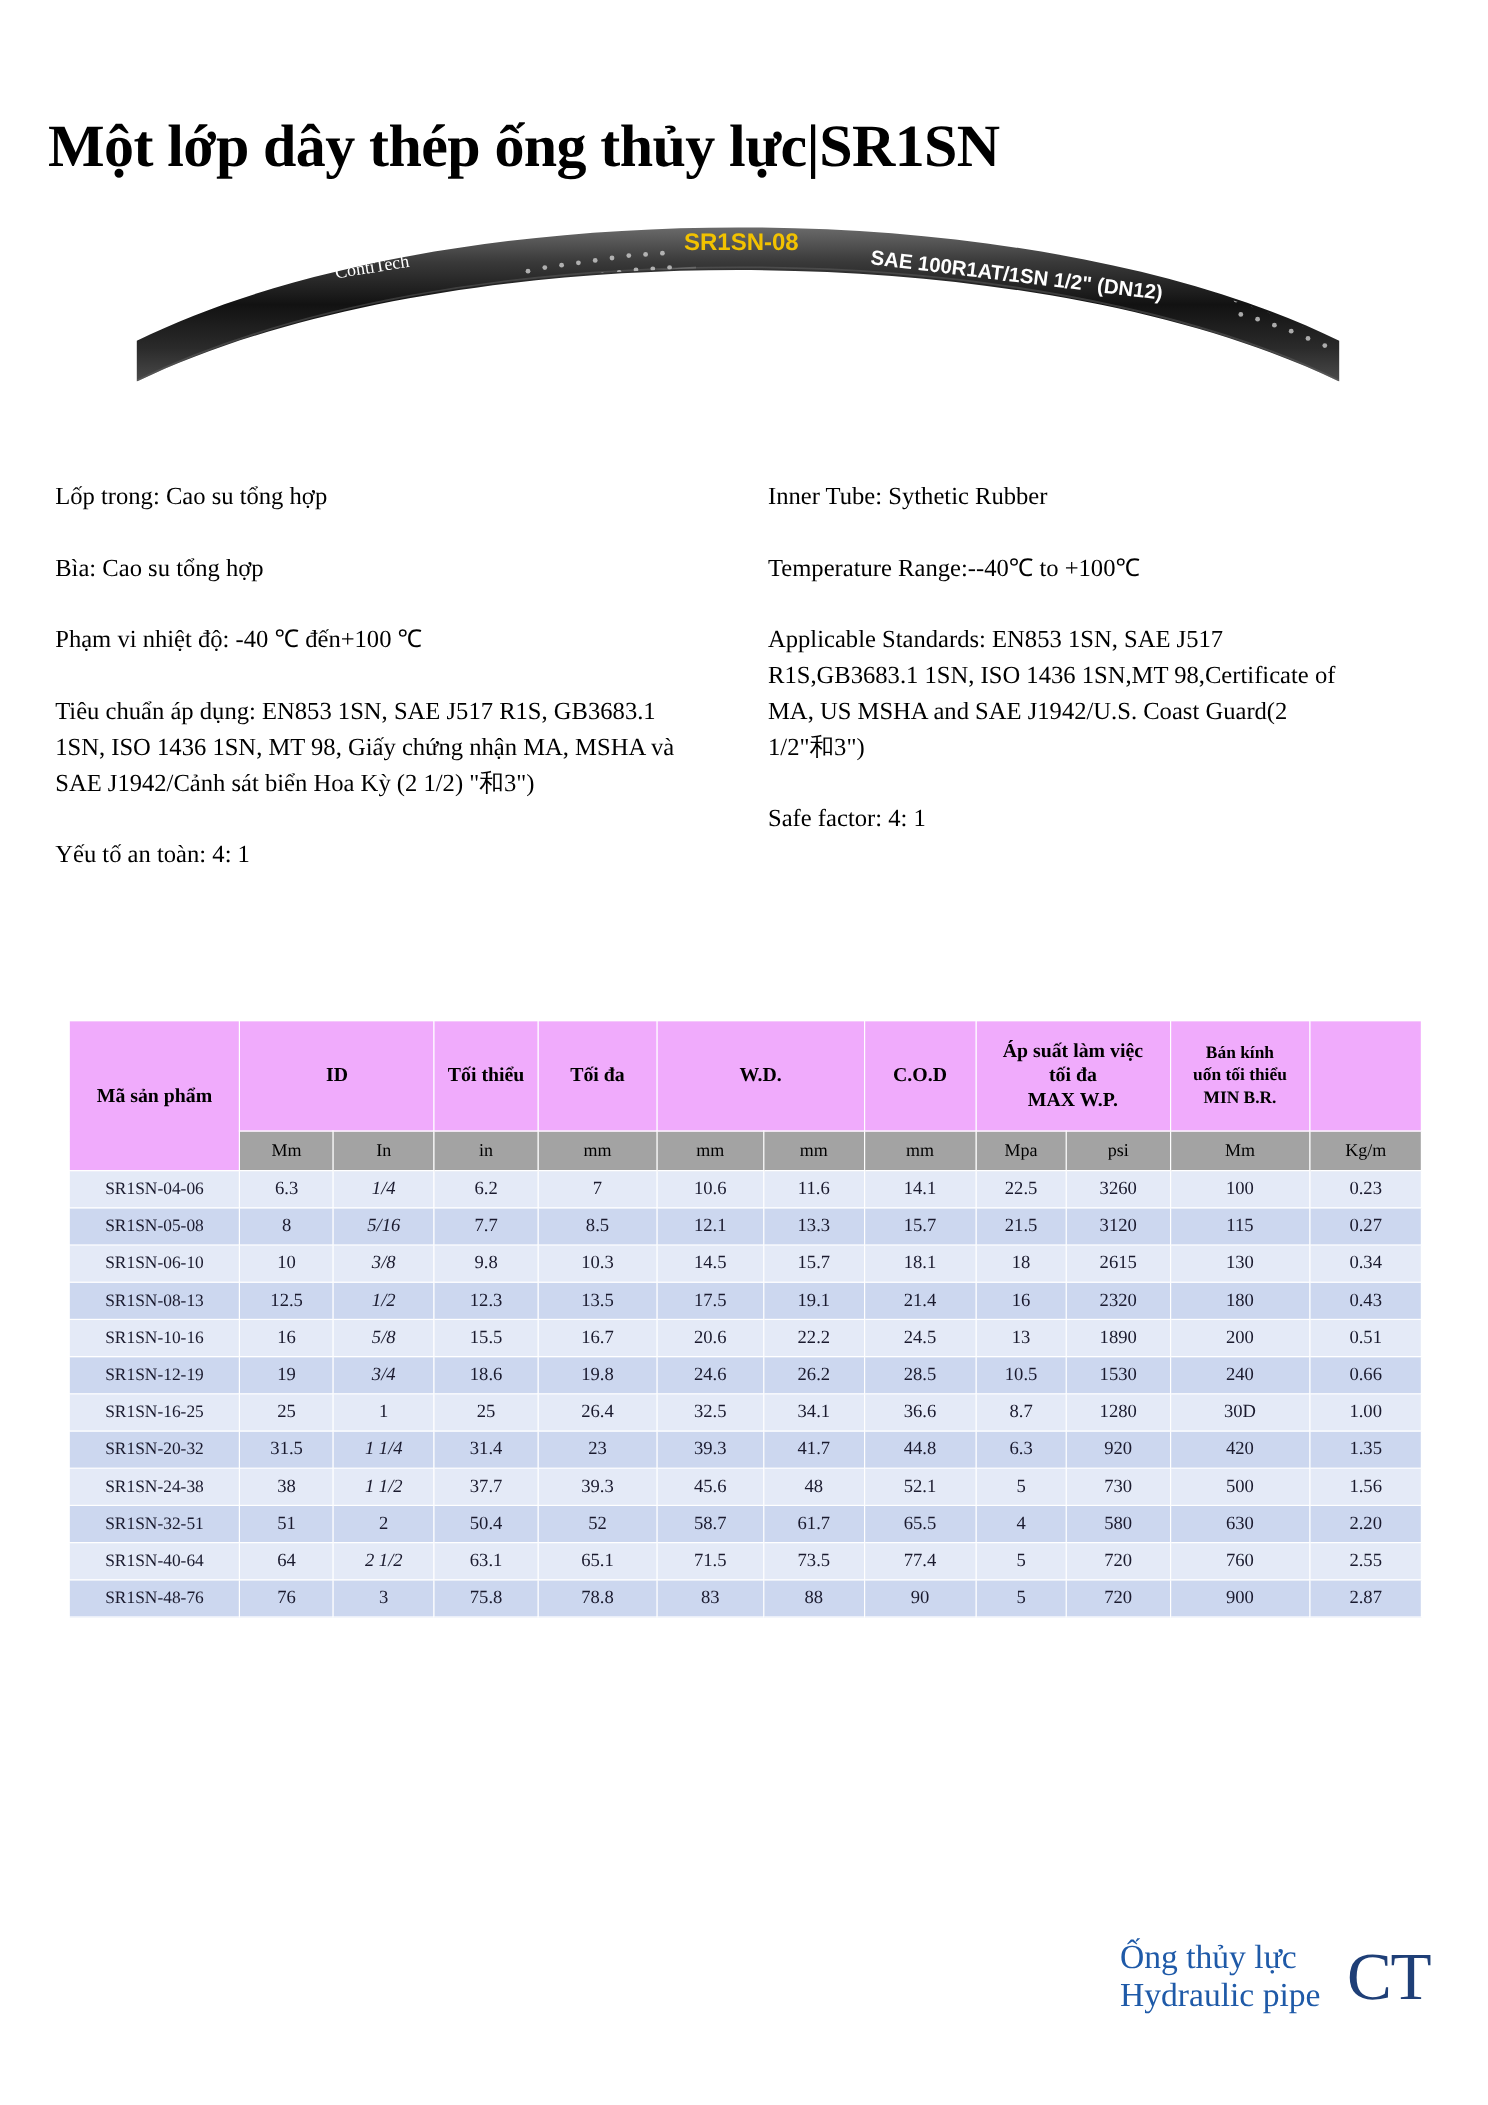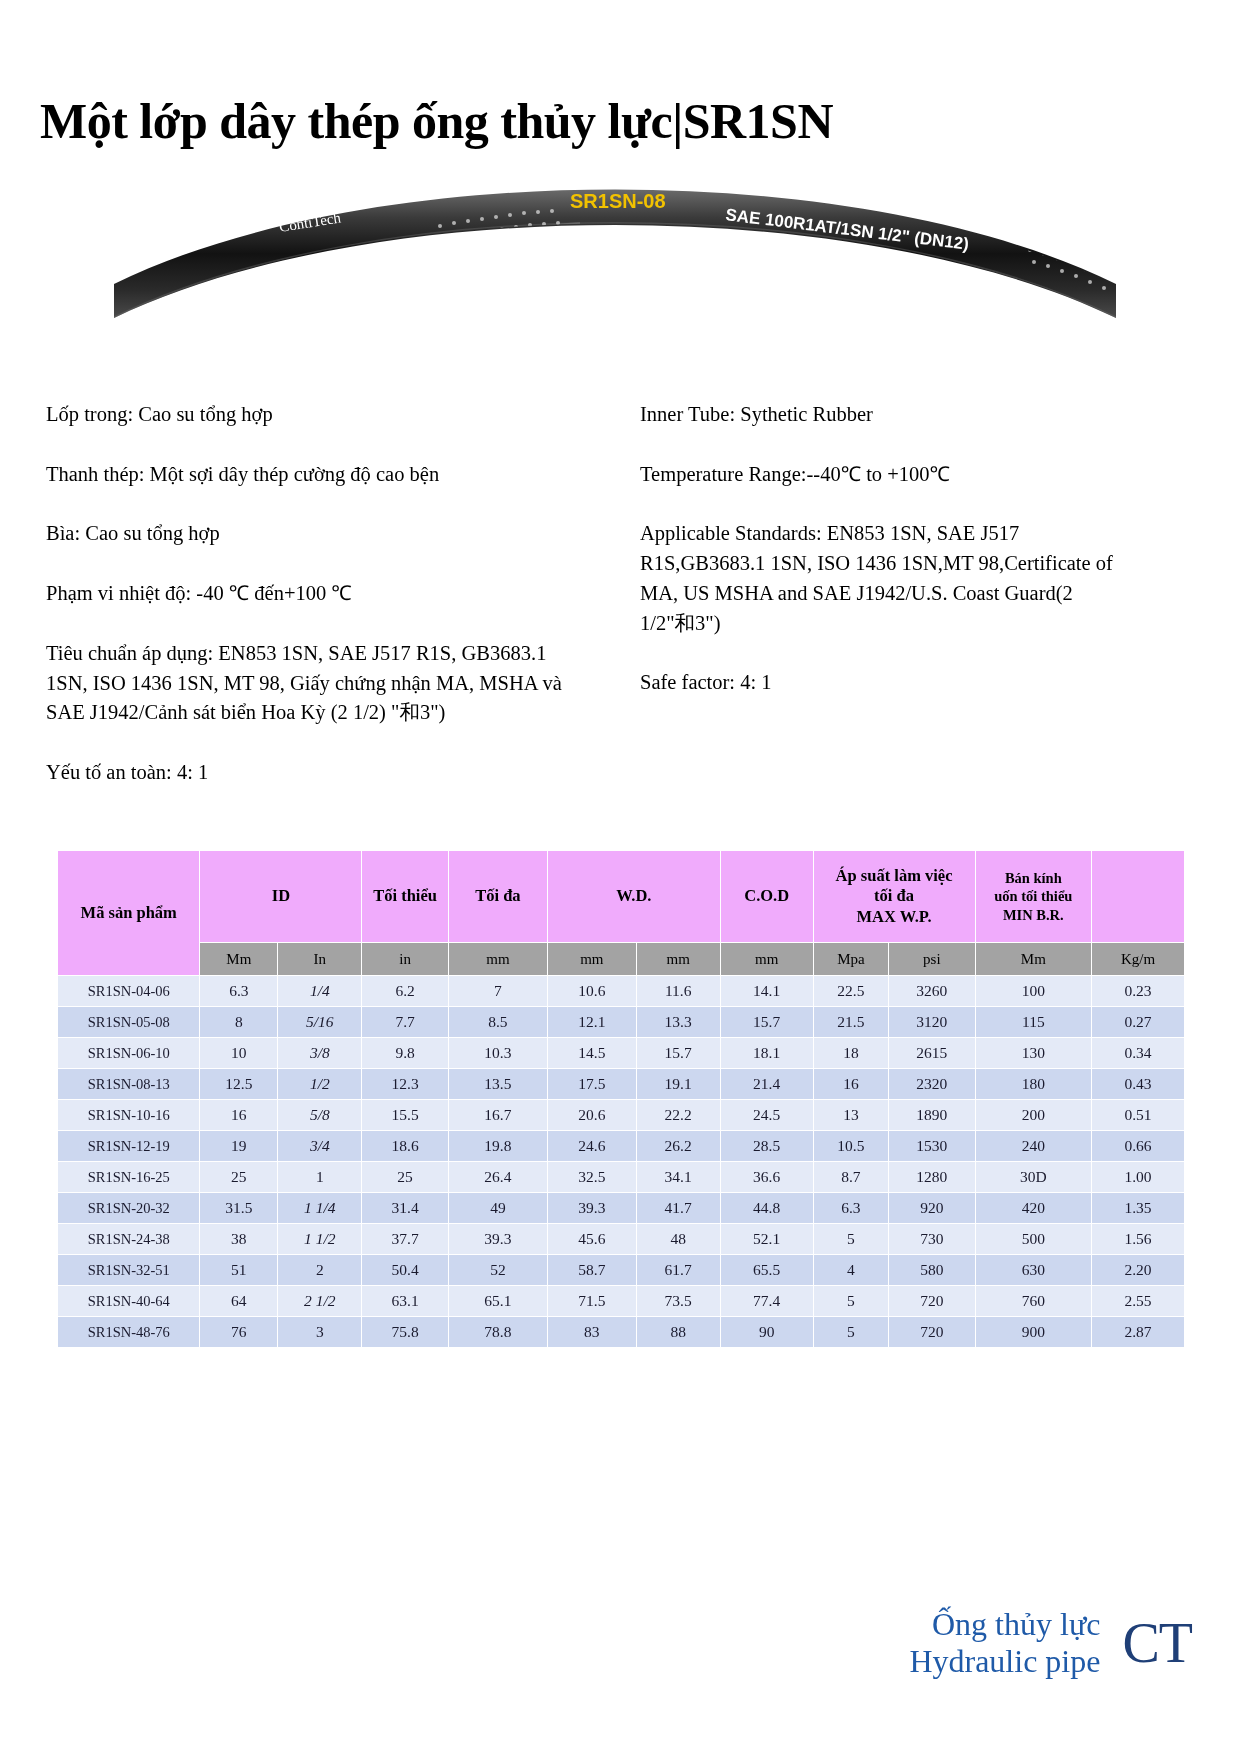--- a/index.html
+++ b/index.html
@@ -126,24 +126,23 @@
   
   .footer {
     position: absolute;
     right: 48px;
     bottom: 74px;
     display: flex;
     align-items: center;
     gap: 22px;
   }
   .footer-text {
-    text-align: right;
     color: #1f5aa8;
     font-family: "Liberation Serif", serif;
-    font-size: 32px;
+    font-size: 28px;
     line-height: 1.15;
   }
   .footer-ct {
     color: #1f3f77;
     font-family: "Liberation Serif", serif;
     font-size: 56px;
     letter-spacing: -1px;
   }
 </style>
 </head>
@@ -213,21 +212,20 @@
 
       <text x="460" y="40" fill="#f2c200" font-family="Liberation Sans, sans-serif" font-size="20" font-weight="bold">SR1SN-08</text>
       <text x="615" y="52" fill="#ffffff" font-family="Liberation Sans, sans-serif" font-size="17" font-weight="bold" transform="rotate(7 615 52)">SAE 100R1AT/1SN 1/2" (DN12)</text>
       <text x="40" y="84" fill="#ffffff" font-family="Liberation Serif, serif" font-size="17" font-weight="bold" transform="rotate(-12 40 84)">Continental</text>
       <text x="170" y="64" fill="#ffffff" font-family="Liberation Serif, serif" font-size="15" transform="rotate(-9 170 64)">ContiTech</text>
     </svg>
   </div>
 
   <div class="specs-left">
     <p>Lốp trong: Cao su tổng hợp</p>
-    <p>Thanh thép: Một sợi dây thép cường độ cao bện</p>
     <p>Bìa: Cao su tổng hợp</p>
     <p>Phạm vi nhiệt độ: -40 ℃ đến+100 ℃</p>
     <p>Tiêu chuẩn áp dụng: EN853 1SN, SAE J517 R1S, GB3683.1 1SN, ISO 1436 1SN, MT 98, Giấy chứng nhận MA, MSHA và SAE J1942/Cảnh sát biển Hoa Kỳ (2 1/2) "和3")</p>
     <p>Yếu tố an toàn: 4: 1</p>
   </div>
 
   <div class="specs-right">
     <p>Inner Tube: Sythetic Rubber</p>
     <p>Temperature Range:--40℃ to +100℃</p>
     <p>Applicable Standards: EN853 1SN, SAE J517 R1S,GB3683.1 1SN, ISO 1436 1SN,MT 98,Certificate of MA, US MSHA and SAE J1942/U.S. Coast Guard(2 1/2"和3")</p>
@@ -367,21 +365,21 @@
             <td class="col-mpa">8.7</td>
             <td class="col-psi">1280</td>
             <td class="col-br">30D</td>
             <td class="col-kg">1.00</td>
           </tr>
           <tr>
             <td class="code">SR1SN-20-32</td>
             <td class="col-idmm">31.5</td>
             <td class="col-idin ital">1 1/4</td>
             <td class="col-min">31.4</td>
-            <td class="col-max">49</td>
+            <td class="col-max">23</td>
             <td class="col-wd1">39.3</td>
             <td class="col-wd2">41.7</td>
             <td class="col-cod">44.8</td>
             <td class="col-mpa">6.3</td>
             <td class="col-psi">920</td>
             <td class="col-br">420</td>
             <td class="col-kg">1.35</td>
           </tr>
           <tr>
             <td class="code">SR1SN-24-38</td>

